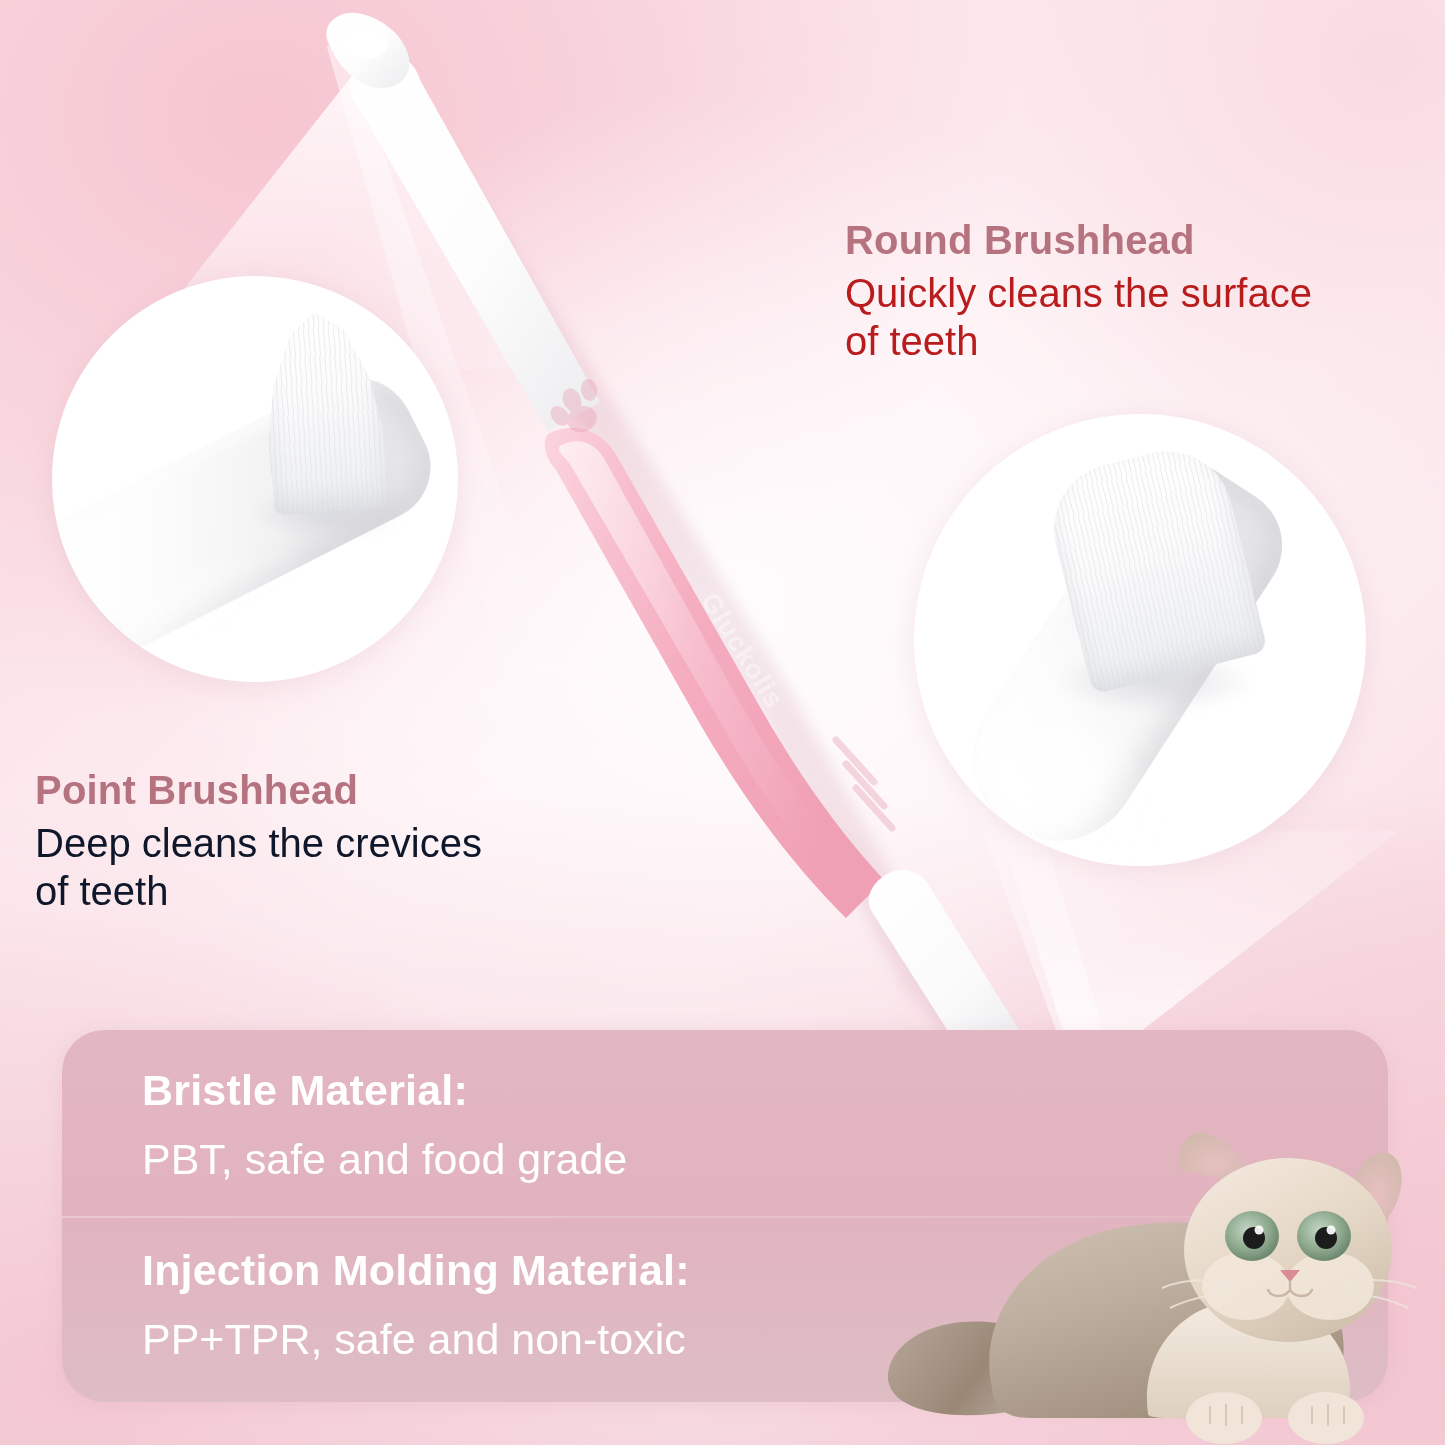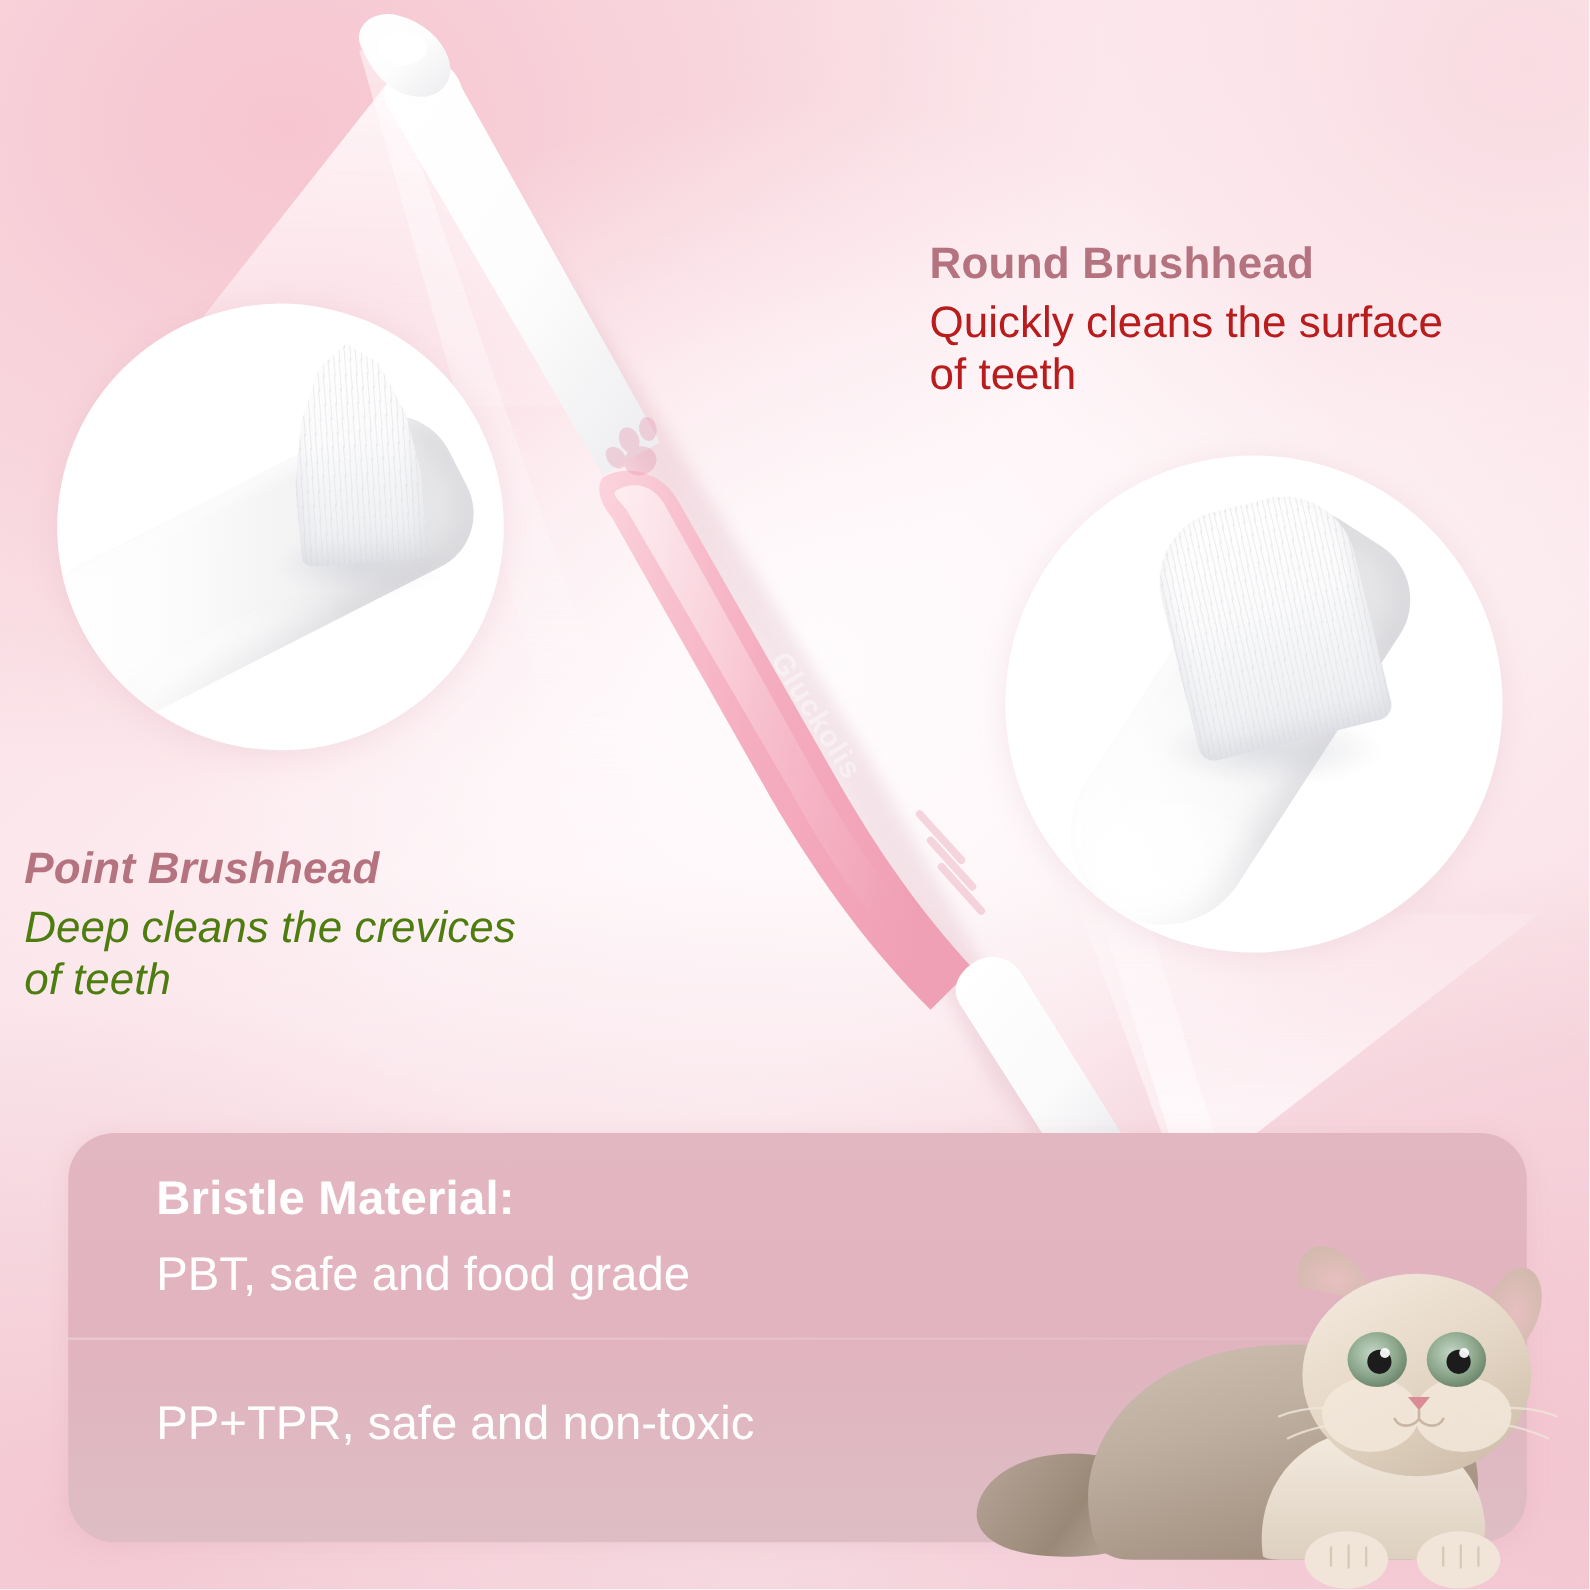--- a/index.html
+++ b/index.html
@@ -154,21 +154,21 @@
     line-height: 1.12;
   }
   .callout-body {
     line-height: 1.20;
     white-space: pre-line;
   }
   #callout-round  { left: 845px; top: 218px; width: 600px; }
   #callout-round .callout-title { font-size: 40px; }
   #callout-round .callout-body  { font-size: 40px; margin-top: 6px; }
 
-  #callout-point  { left: 22px; top: 768px; width: 586px; font-style: italic; }
+  #callout-point  { left: 35px; top: 768px; width: 586px; }
   #callout-point .callout-title { font-size: 40px; }
   #callout-point .callout-body  { font-size: 40px; margin-top: 6px; }
 
   
   #material-panel {
     position: absolute;
     left: 62px; top: 1030px;
     width: 1326px; height: 372px;
     border-radius: 42px;
     background: linear-gradient(180deg, #e3b7c1 0%, #e1b3bf 48%, #debdc5 100%);
@@ -323,33 +323,34 @@
   </div>
 
   <div class="callout" id="callout-round">
     <div class="callout-title" style="color:#b5737f">Round Brushhead</div>
     <div class="callout-body" style="color:#b91c1c">Quickly cleans the surface
 of teeth</div>
   </div>
 
   <div class="callout" id="callout-point">
     <div class="callout-title" style="color:#b5737f">Point Brushhead</div>
-    <div class="callout-body" style="color:#4d7c0f">Deep cleans the crevices
+    <div class="callout-body" style="color:#0f172a">Deep cleans the crevices
 of teeth</div>
   </div>
 
   <div id="material-panel">
     <div class="panel-divider"></div>
 
     <div class="panel-block" id="block-bristle">
       <div class="panel-title">Bristle Material:</div>
       <div class="panel-sub">PBT, safe and food grade</div>
     </div>
 
     <div class="panel-block" id="block-injection">
+      <div class="panel-title">Injection Molding Material:</div>
       <div class="panel-sub">PP+TPR, safe and non-toxic</div>
     </div>
   </div>
 
   <svg id="cat-figure" viewBox="0 0 565 327">
     <defs>
       <linearGradient id="gFurBody" x1="0" y1="0" x2="0.5" y2="1">
         <stop offset="0%" stop-color="#cfc1b3"></stop>
         <stop offset="45%" stop-color="#bdae9f"></stop>
         <stop offset="100%" stop-color="#a2907f"></stop>

